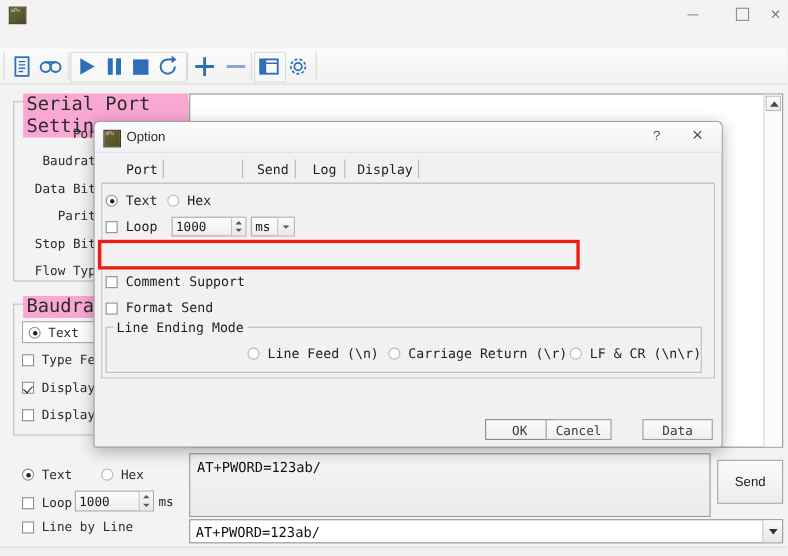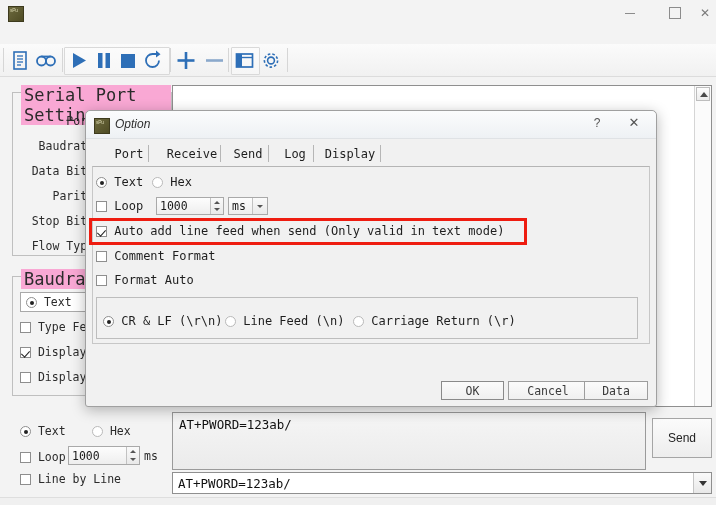--- a/index.html
+++ b/index.html
@@ -84,21 +84,21 @@
 
   
   .dialog{position:absolute;left:85px;top:110px;width:570px;height:295px;
     background:#f1f1f1;border:1px solid #a0a0a0;border-radius:5px 5px 3px 3px;
     box-shadow:0 3px 14px rgba(0,0,0,.28);}
   .dlg-title{position:absolute;left:0;top:0;width:100%;height:28px;
     background:linear-gradient(#fbfcfd,#eef1f4);border-radius:5px 5px 0 0;border-bottom:1px solid #dfe2e5;box-sizing:border-box;}
   .dlg-ico{position:absolute;left:8px;top:7px;width:14px;height:14px;
     background:linear-gradient(135deg,#6d6a3e,#4e4b24);border:1px solid #3d3a1d;}
   .dlg-ico::after{content:"sPu";position:absolute;left:1px;top:0px;font-size:5px;color:#d8d6b0;letter-spacing:-.3px;}
-  .dlg-titletext{position:absolute;left:29px;top:6px;font-size:12px;color:#2d2d2d;font-style:italic;}
+  .dlg-titletext{position:absolute;left:29px;top:6px;font-size:12px;color:#2d2d2d;}
   .dlg-help{position:absolute;left:500px;top:5px;width:22px;height:18px;text-align:center;font-size:12px;color:#555;}
   .dlg-close{position:absolute;left:537px;top:4px;width:22px;height:20px;text-align:center;font-size:13px;color:#555;}
 
   .tabstrip{position:absolute;left:6px;top:31px;width:558px;height:24px;}
   .tab{position:absolute;top:0;height:24px;font-family:"DejaVu Sans Mono",monospace;font-size:12px;color:#1e1e1e;
     display:flex;align-items:center;justify-content:center;}
   .tab.active{background:#f1f1f1;}
   .tabdiv{position:absolute;top:3px;width:1px;height:17px;background:#b6b6b6;}
 
   .dlg-body{position:absolute;left:6px;top:55px;width:558px;height:178px;
@@ -292,21 +292,20 @@
     <div class="dlg-title">
       <div class="dlg-ico"></div>
       <div class="dlg-titletext">Option</div>
       <div class="dlg-help">?</div>
       <div class="dlg-close">✕</div>
     </div>
 
     <div class="tabstrip">
       <div class="tab" style="left:4px;width:66px">Port</div>
       <div class="tabdiv" style="left:56px"></div>
-      <div class="tab" style="left:58px;width:84px">Receive</div>
       <div class="tabdiv" style="left:128px"></div>
       <div class="tab active" style="left:130px;width:52px">Send</div>
       <div class="tabdiv" style="left:176px"></div>
       <div class="tab" style="left:178px;width:50px">Log</div>
       <div class="tabdiv" style="left:221px"></div>
       <div class="tab" style="left:223px;width:70px">Display</div>
       <div class="tabdiv" style="left:288px"></div>
     </div>
 
     <div class="dlg-body"></div>
@@ -333,44 +332,41 @@
       </span>
   </div>
   <div class="spin" style="left:228px;top:197px;width:40px;height:18px;line-height:17px">
     <span>ms</span>
     <span class="spinbtns" style="width:14px">
         <i class="dn" style="left:4px;bottom:6px"></i>
       </span>
   </div>
 
   <div class="redbox"></div>
-  <div class="dtxt" style="left:96px;top:224px">
-    <span class="cbox checked"></span>
-    <span>Auto add line feed when send (Only valid in text mode)</span>
-  </div>
   <div class="dtxt" style="left:96px;top:249px">
     <span class="cbox"></span>
-    <span>Comment Format</span>
+    <span>Comment Support</span>
   </div>
   <div class="dtxt" style="left:96px;top:273px">
     <span class="cbox"></span>
-    <span>Format Auto</span>
+    <span>Format Send</span>
   </div>
 
   <div class="lem"></div>
-  <div class="dtxt" style="left:103px;top:314px">
-    <span class="radio sel"></span>
-    <span>CR &amp; LF (\r\n)</span>
-  </div>
+  <div class="lem-title">Line Ending Mode</div>
   <div class="dtxt" style="left:353px;top:314px">
     <span class="radio dim"></span>
     <span>Carriage Return (\r)</span>
   </div>
   <div class="dtxt" style="left:225px;top:314px">
     <span class="radio dim"></span>
     <span>Line Feed (\n)</span>
   </div>
+  <div class="dtxt" style="left:518px;top:314px">
+    <span class="radio dim"></span>
+    <span>LF &amp; CR (\n\r)</span>
+  </div>
 
   <div class="dbtn ok" style="left:441px;top:381px;width:63px">OK</div>
-  <div class="dbtn" style="left:508px;top:381px;width:80px">Cancel</div>
+  <div class="dbtn" style="left:496px;top:381px;width:60px">Cancel</div>
   <div class="dbtn" style="left:584px;top:381px;width:64px">Data</div>
 
 </div>
 
 </body></html>

